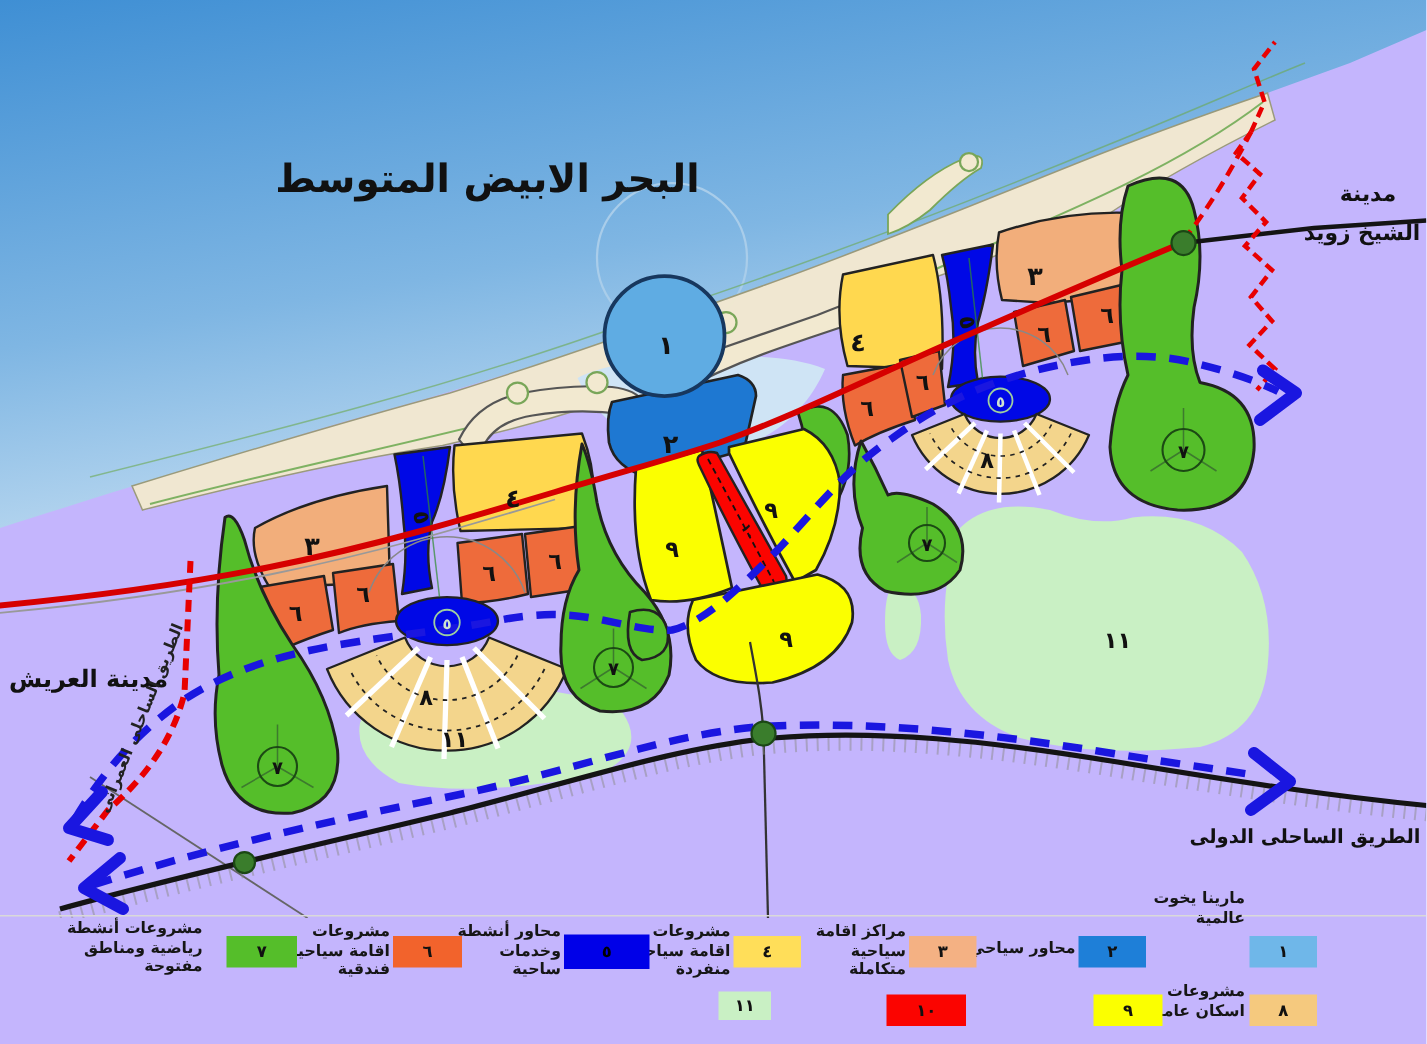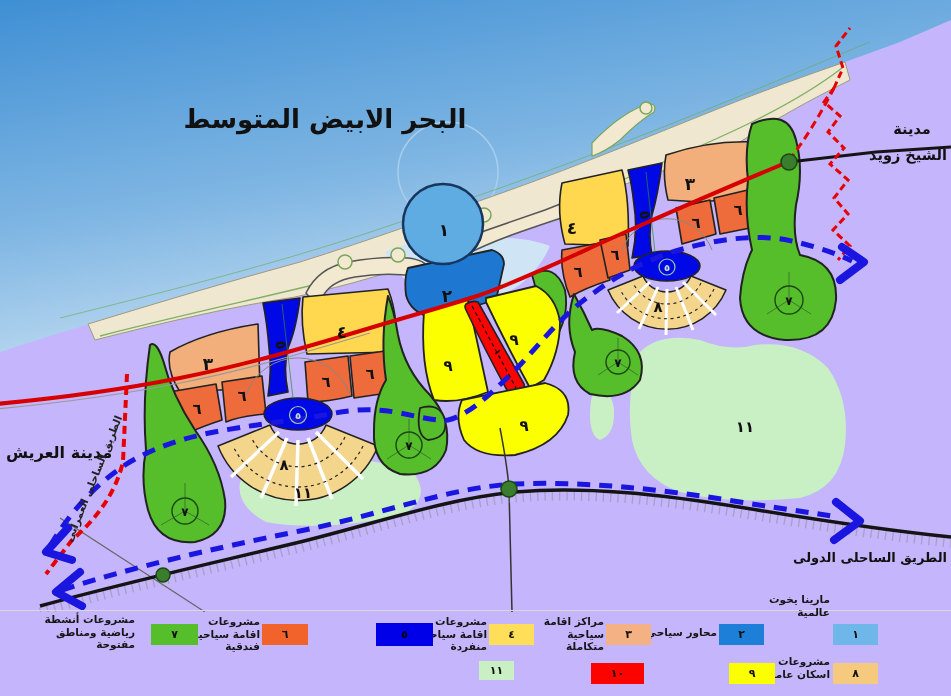--- a/index.html
+++ b/index.html
@@ -240,20 +240,21 @@
       <span>٣</span>
     </div>
   <div class="lg-label" style="left:536px;top:615px;width:68px">مراكز اقامة سياحية متكاملة</div>
   <div class="lg-box c4" style="left:489px;top:624px;width:45px">
       <span>٤</span>
     </div>
   <div class="lg-label" style="left:418px;top:615px;width:69px">مشروعات اقامة سياحية منفردة</div>
   <div class="lg-box c5" style="left:376px;top:623px;width:57px;height:23px">
       <span>٥</span>
     </div>
+  <div class="lg-label" style="left:299px;top:615px;width:75px">محاور أنشطة وخدمات ساحية</div>
   <div class="lg-box c6" style="left:262px;top:624px;width:46px">
       <span>٦</span>
     </div>
   <div class="lg-label" style="left:192px;top:615px;width:68px">مشروعات اقامة سياحية فندقية</div>
   <div class="lg-box c7" style="left:151px;top:624px;width:47px">
       <span>٧</span>
     </div>
   <div class="lg-label" style="left:35px;top:613px;width:100px">مشروعات أنشطة رياضية ومناطق مفتوحة</div>
 
   <div class="lg-box c8" style="left:833px;top:663px;width:45px">

